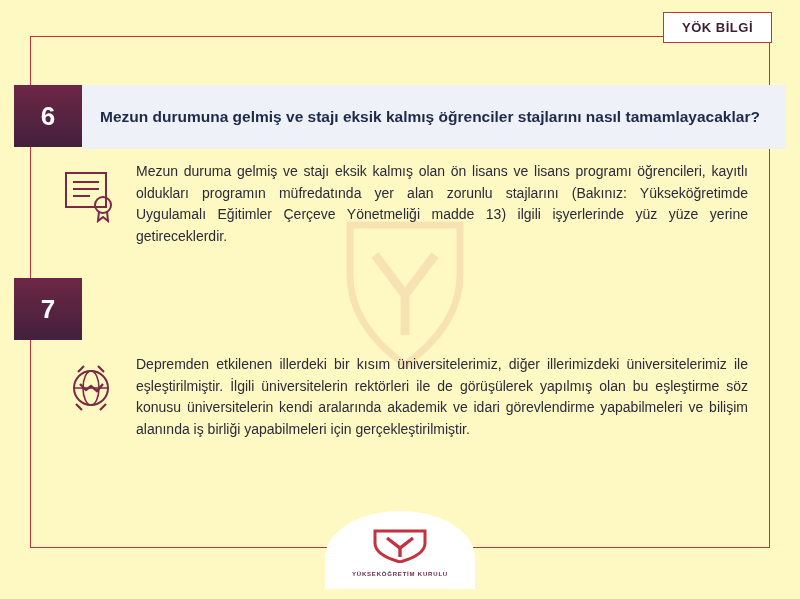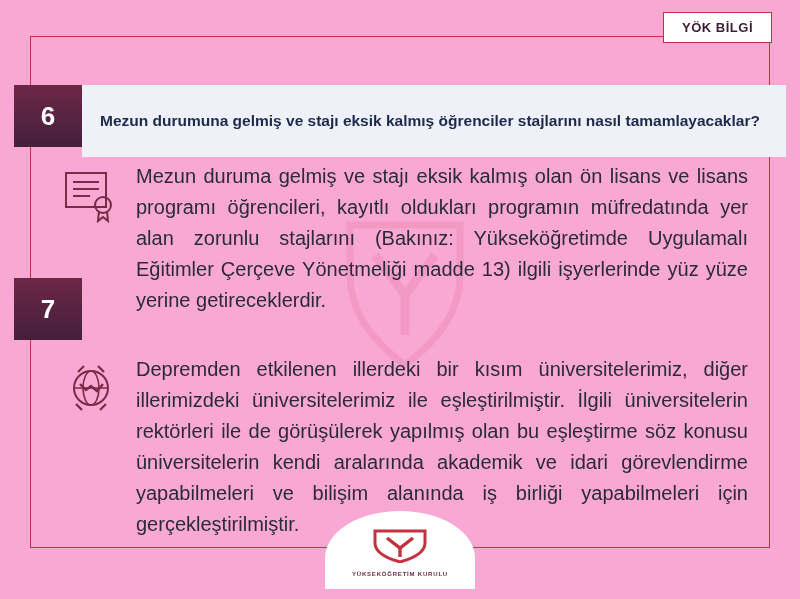--- a/index.html
+++ b/index.html
@@ -14,21 +14,21 @@
     overflow: hidden;
     position: relative;
   }
 
   
   .page {
     position: absolute;
     left: 0; top: 0;
     width: 800px;
     height: 599px;
-    background: #f9a8d4;
+    background: #fef9c3;
   }
 
   
   .frame-border {
     position: absolute;
     left: 30px;
     top: 36px;
     width: 740px;
     height: 512px;
     border: 1.5px solid #c4313f;
@@ -88,42 +88,42 @@
     font-weight: bold;
     display: flex;
     align-items: center;
     justify-content: center;
   }
   .q-text-box {
     position: absolute;
     left: 82px;
     top: 0;
     right: 14px;
-    height: 72px;
+    height: 64px;
     background: #eef1f7;
     display: flex;
     align-items: center;
     padding: 0 20px 0 18px;
     box-sizing: border-box;
   }
   .q-text {
     font-size: 15.5px;
     font-weight: bold;
     color: #1d2a4b;
     line-height: 1.35;
   }
 
   
   .a-row {
     position: relative;
     padding: 14px 52px 10px 136px;
     box-sizing: border-box;
   }
   .a-text {
-    font-size: 20px;
+    font-size: 14px;
     color: #2a2a3a;
     line-height: 1.55;
     text-align: justify;
   }
   .a-icon {
     position: absolute;
     left: 62px;
     top: 18px;
     width: 58px;
     height: 58px;

